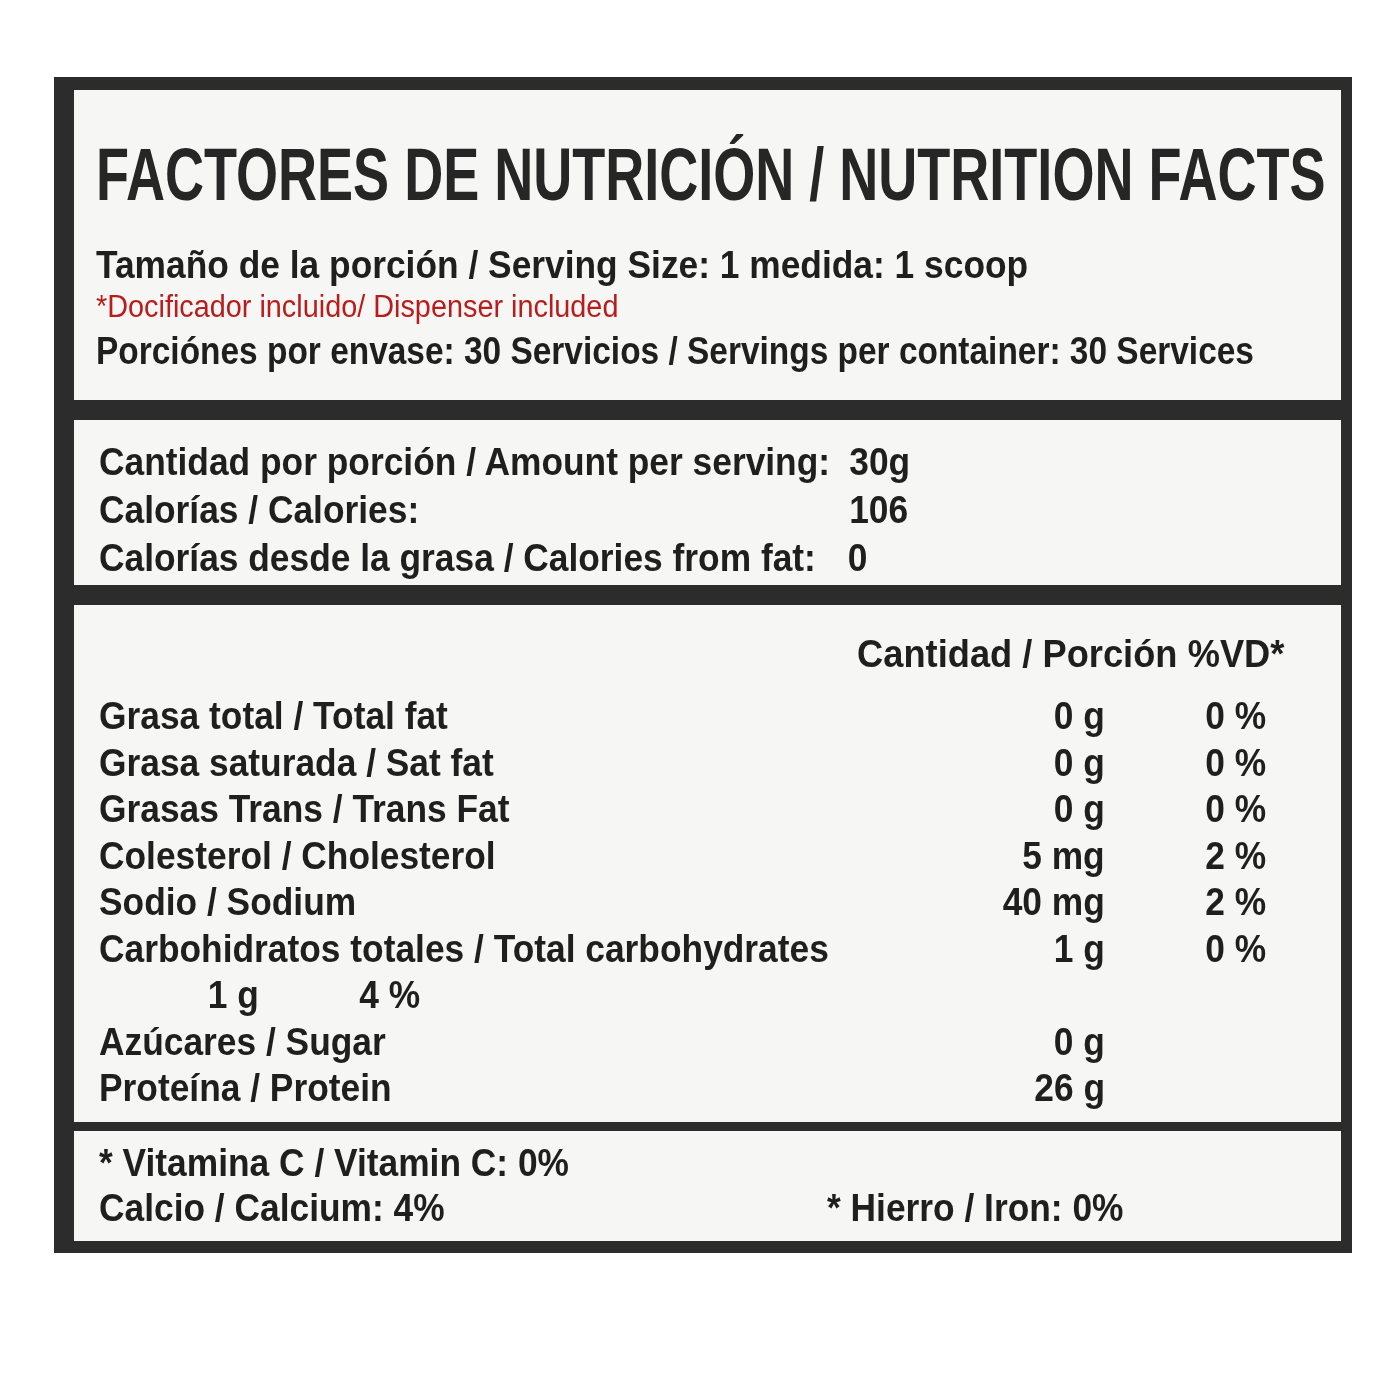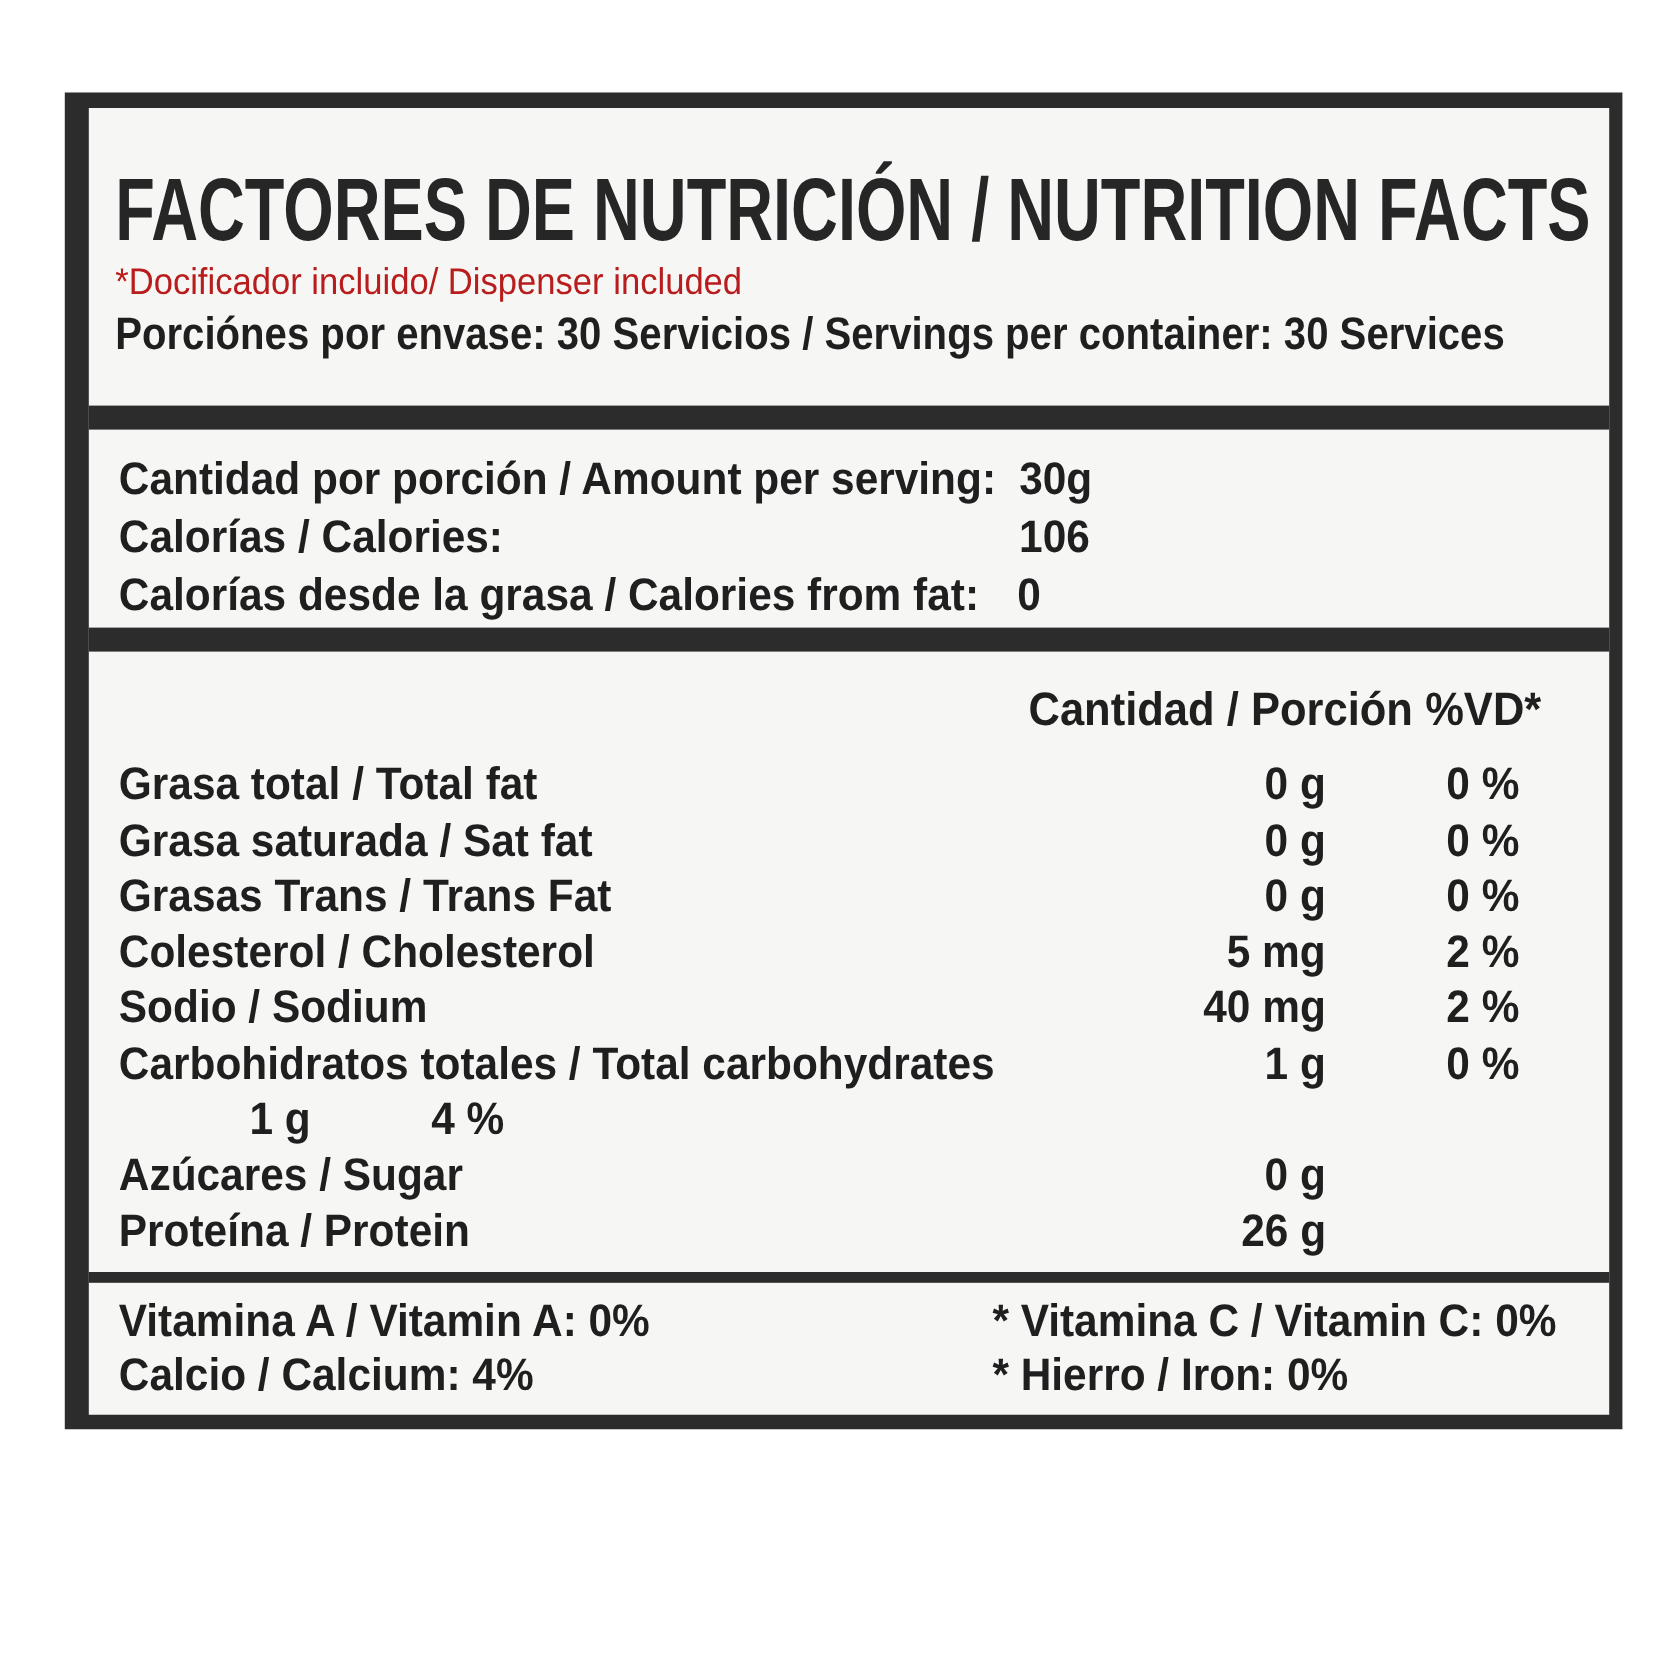--- a/index.html
+++ b/index.html
@@ -28,21 +28,21 @@
     background: #f6f6f4;
   }
   
   .cx  { display: inline-block; white-space: nowrap; transform: scaleX(0.93); }
   .ox-l { transform-origin: 0 50%; }
   .ox-r { transform-origin: 100% 50%; }
   .ox-c { transform-origin: 50% 50%; }
   .s73 { transform: scaleX(0.73); }
   .s88 { transform: scaleX(0.88); }
 
-  .sec1 { padding: 45px 30px 35px 22px; }
+  .sec1 { padding: 45px 30px 25px 22px; }
   .title-line {
     font-size: 74px;
     font-weight: 700;
     line-height: 80px;
     letter-spacing: 0px;
     color: #262626;
   }
   .serving-line {
     margin-top: 28px;
     font-size: 38px;
@@ -86,20 +86,23 @@
 </style>
 </head>
 <body>
 
 <div class="page">
   <div class="nlabel">
 
     <div class="sec1">
       <div class="title-line">
         <span class="cx s73 ox-l">FACTORES DE NUTRICIÓN / NUTRITION FACTS</span>
+      </div>
+      <div class="serving-line">
+        <span class="cx ox-l">Tamaño de la porción / Serving Size: 1 medida: 1 scoop</span>
       </div>
       <div class="dispenser-line">
         <span class="cx ox-l">*Docificador incluido/ Dispenser included</span>
       </div>
       <div class="servings-line">
         <span class="cx s88 ox-l">Porciónes por envase: 30 Servicios / Servings per container: 30 Services</span>
       </div>
     </div>
 
     <div class="bar"></div>
@@ -171,21 +174,20 @@
         <div class="lbl"><span class="cx ox-l">Proteína / Protein</span></div>
         <div class="amt"><span class="cx ox-r">26 g</span></div>
         <div class="pct"><span class="cx ox-c"></span></div>
       </div>
     </div>
 
     <div class="bar-thin"></div>
 
     <div class="sec4">
       <div class="vrow">
-        <div class="vleft"><span class="cx ox-l">Vitamina A / Vitamin A: 0%</span></div>
         <div class="vright"><span class="cx ox-l">* Vitamina C / Vitamin C: 0%</span></div>
       </div>
       <div class="vrow">
         <div class="vleft"><span class="cx ox-l">Calcio / Calcium: 4%</span></div>
         <div class="vright"><span class="cx ox-l">* Hierro / Iron: 0%</span></div>
       </div>
     </div>
 
   </div>
 </div>

